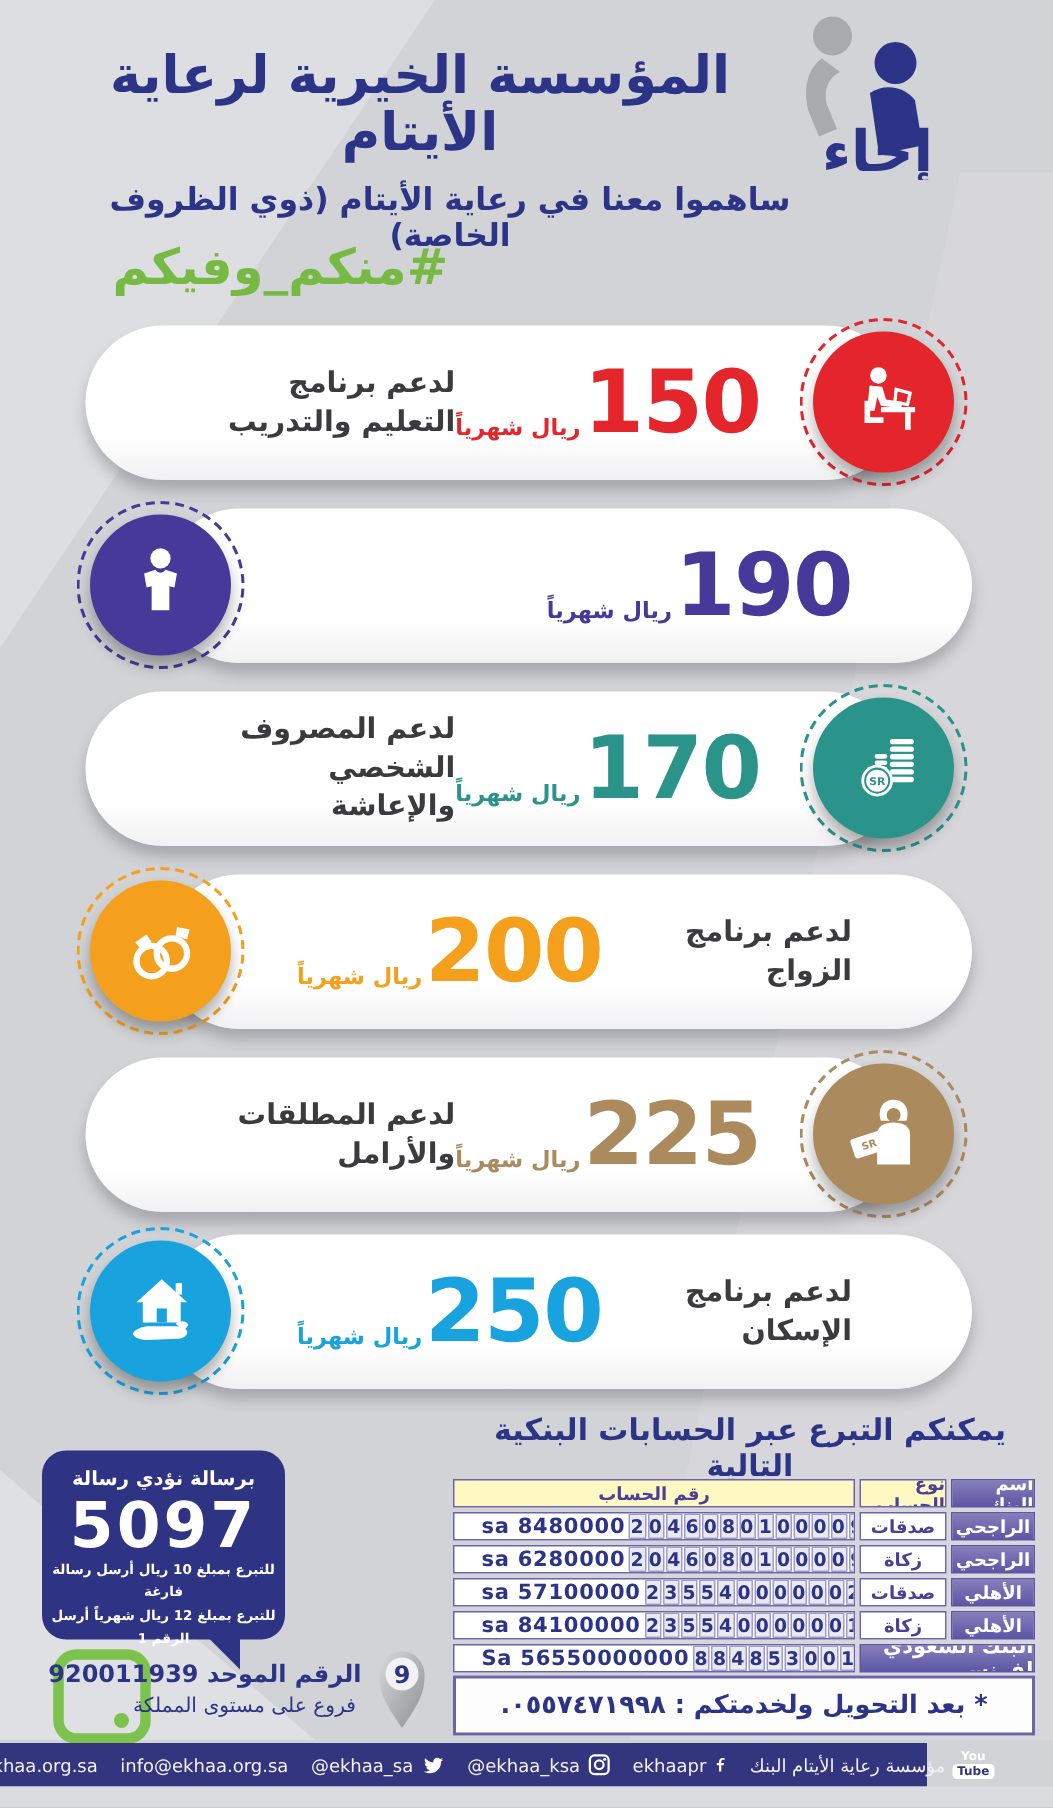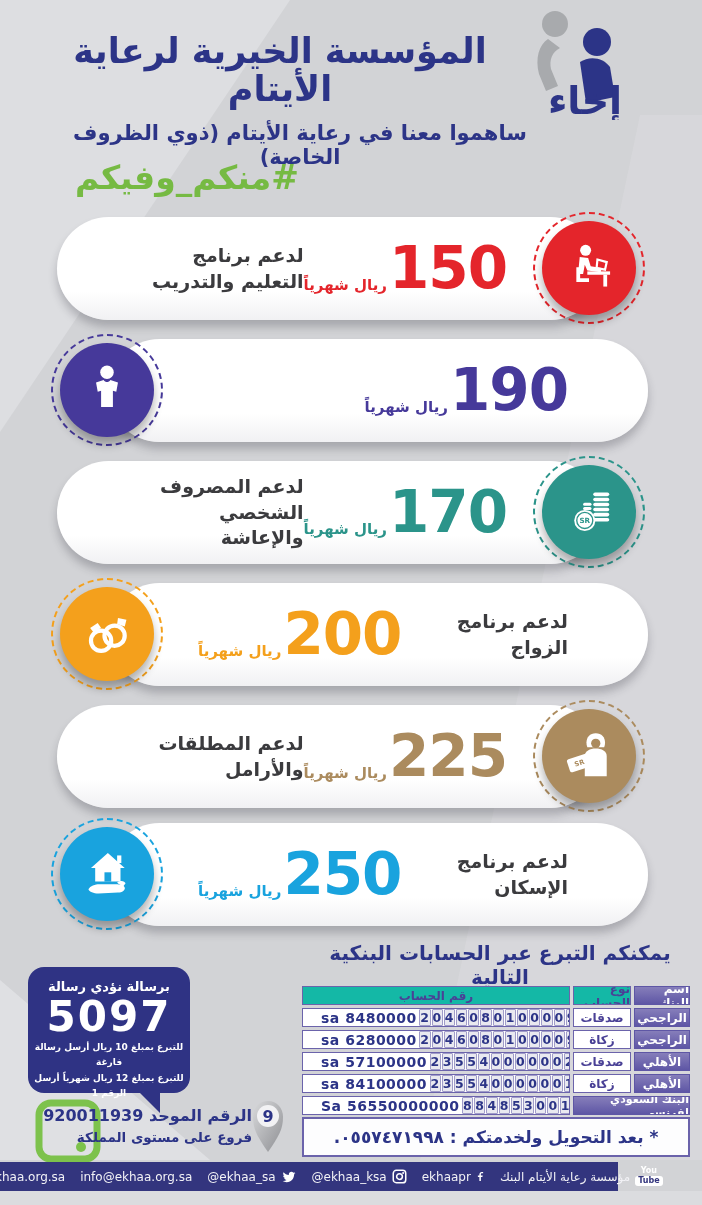--- a/index.html
+++ b/index.html
@@ -39,46 +39,46 @@
     box-shadow:0 7px 10px rgba(0,0,0,.3);display:flex;align-items:center;justify-content:center;}
 
   
   .bank-title{position:absolute;top:941px;right:12px;width:380px;text-align:center;
     font-size:20px;font-weight:bold;color:#2c3487;}
   .bank-table{position:absolute;top:986px;left:302px;width:388px;display:grid;
     grid-template-columns:56px 58px 1fr;gap:3px;direction:rtl;}
   .bcell{border:1px solid #6b63ab;box-sizing:border-box;height:19px;display:flex;align-items:center;justify-content:center;
     font-size:12px;font-weight:bold;overflow:hidden;}
   .bh-bank,.bc-bank{background:linear-gradient(180deg,#867eba,#5e56a5);color:#fff;border-color:#5e56a5;}
-  .bh-plain{background:#14b8a6;color:#4a4196;}
+  .bh-plain{background:#fef9c3;color:#4a4196;}
   .bc-type{background:#ffffff;color:#4a4196;}
   .bc-num{background:#ffffff;color:#2c3487;direction:ltr;justify-content:flex-start;padding-left:18px;
     font-size:14px;letter-spacing:.5px;white-space:nowrap;}
-  .bc-span2{grid-column:span 2;font-size:11px;}
+  .bc-span2{grid-column:span 2;font-size:14px;}
   .acct-pre{margin-right:2px;}
   .digit{display:inline-block;width:11px;height:15px;line-height:15px;text-align:center;
     border:1px solid #a09cc9;background:#e9e9f0;margin:0 .5px;font-size:12.5px;border-radius:1px;}
   .bank-note{position:absolute;top:1117px;left:302px;width:388px;height:40px;box-sizing:border-box;
     border:2px solid #6b63ab;background:#fdfdfe;display:flex;align-items:center;justify-content:center;
     font-size:17px;font-weight:bold;color:#2c3487;}
 
   
   .sms{position:absolute;left:28px;top:967px;width:162px;height:126px;background:#2f3384;border-radius:16px;
     color:#fff;text-align:center;box-sizing:border-box;padding-top:12px;}
   .sms-tag{font-size:13px;font-weight:bold;}
   .sms-code{font-size:42px;font-weight:bold;letter-spacing:2px;line-height:1.1;}
   .sms-opt{font-size:9px;font-weight:bold;line-height:1.7;}
   .sms-tail{position:absolute;left:138px;top:1091px;width:0;height:0;
     border-top:22px solid #2f3384;border-left:22px solid transparent;}
 
   
   .phone-icon{position:absolute;left:34px;top:1099px;}
-  .contact-text{position:absolute;left:96px;top:1106px;width:156px;text-align:center;color:#2c3487;}
+  .contact-text{position:absolute;left:85px;top:1106px;width:156px;text-align:center;color:#2c3487;}
   .contact-line1{font-size:16px;font-weight:bold;white-space:nowrap;}
-  .contact-line2{font-size:13.5px;font-weight:bold;margin-top:4px;white-space:nowrap;}
+  .contact-line2{font-size:13.5px;font-weight:normal;margin-top:4px;white-space:nowrap;}
   .pin{position:absolute;left:250px;top:1098px;}
 
   
   .footer{position:absolute;top:1162px;left:0;width:618px;height:29px;background:#33357e;
     display:flex;direction:ltr;align-items:center;justify-content:center;gap:15px;
     color:#f2f2f6;font-size:12px;}
   .fitem{display:flex;align-items:center;gap:5px;white-space:nowrap;}
   .yt{display:inline-flex;flex-direction:column;align-items:center;line-height:1;}
   .yt-you{font-size:8px;font-weight:bold;color:#fff;}
   .yt-tube{font-size:8px;font-weight:bold;background:#fff;color:#33357e;border-radius:3px;padding:1px 3px;margin-top:1px;}

